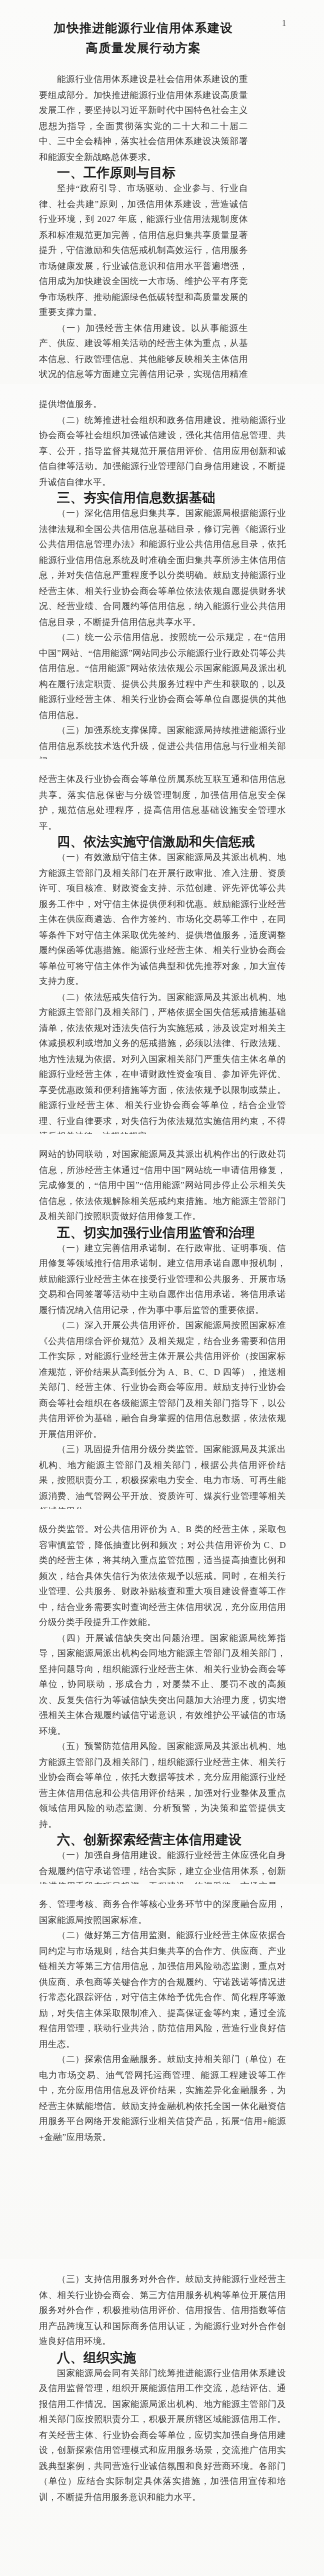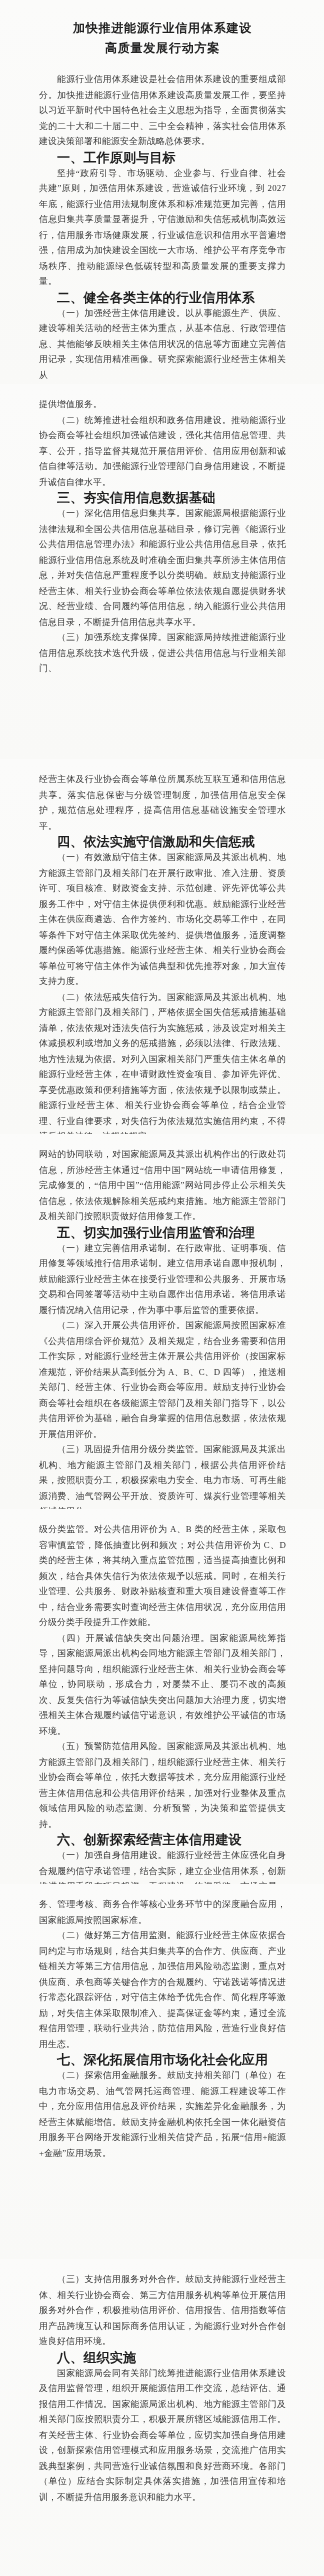--- a/index.html
+++ b/index.html
@@ -13,21 +13,21 @@
   }
   .doc {
     width: 325px;
     background: #fbfbfa;
   }
   .page {
     box-sizing: border-box;
     height: 375px;
     padding: 13.4px 39px 5.2px 39px;
     display: flex;
-    flex-direction: column;
+    flex-direction: row;
     overflow: hidden;
     background: linear-gradient(180deg, #fbfbfa 0%, #f9f9f7 100%);
     gap: 34px;
   }
   .page:first-child { height: 384px; padding-top: 17.5px; }
   .page:last-child  { height: 397px; }
   .page-body { flex: 1 1 auto; }
   .doc-title {
     font-size: 12px;
     font-weight: 700;
@@ -75,31 +75,31 @@
 <body>
 
 <div class="doc">
     <section class="page">
       <div class="page-body">
         <div class="doc-title">加快推进能源行业信用体系建设</div>
         <div class="doc-title">高质量发展行动方案</div>
         <p class="para">能源行业信用体系建设是社会信用体系建设的重要组成部分。加快推进能源行业信用体系建设高质量发展工作，要坚持以习近平新时代中国特色社会主义思想为指导，全面贯彻落实党的二十大和二十届二中、三中全会精神，落实社会信用体系建设决策部署和能源安全新战略总体要求。</p>
         <h2 class="sec-heading">一、工作原则与目标</h2>
         <p class="para">坚持“政府引导、市场驱动、企业参与、行业自律、社会共建”原则，加强信用体系建设，营造诚信行业环境，到 2027 年底，能源行业信用法规制度体系和标准规范更加完善，信用信息归集共享质量显著提升，守信激励和失信惩戒机制高效运行，信用服务市场健康发展，行业诚信意识和信用水平普遍增强，信用成为加快建设全国统一大市场、维护公平有序竞争市场秩序、推动能源绿色低碳转型和高质量发展的重要支撑力量。</p>
-        <h2 class="sec-heading">二、健全各类主体的行业信用体系</h2>
         <p class="para"><span class="lead">（一）加强经营主体信用建设。</span><span>以从事能源生产、供应、建设等相关活动的经营主体为重点，从基本信息、行政管理信息、其他能够反映相关主体信用状况的信息等方面建立完善信用记录，实现信用精准画像。研究探索能源行业经营主体相关从</span></p>
       </div>
       <div class="page-num">1</div>
     </section>
     <section class="page">
       <div class="page-body">
         <p class="para no-indent">提供增值服务。</p>
         <p class="para"><span class="lead">（二）统筹推进社会组织和政务信用建设。</span><span>推动能源行业协会商会等社会组织加强诚信建设，强化其信用信息管理、共享、公开，指导监督其规范开展信用评价、信用应用创新和诚信自律等活动。加强能源行业管理部门自身信用建设，不断提升诚信自律水平。</span></p>
         <h2 class="sec-heading">三、夯实信用信息数据基础</h2>
         <p class="para"><span class="lead">（一）深化信用信息归集共享。</span><span>国家能源局根据能源行业法律法规和全国公共信用信息基础目录，修订完善《能源行业公共信用信息管理办法》和能源行业公共信用信息目录，依托能源行业信用信息系统及时准确全面归集共享所涉主体信用信息，并对失信信息严重程度予以分类明确。鼓励支持能源行业经营主体、相关行业协会商会等单位依法依规自愿提供财务状况、经营业绩、合同履约等信用信息，纳入能源行业公共信用信息目录，不断提升信用信息共享水平。</span></p>
+        <p class="para"><span class="lead">（二）统一公示信用信息。</span><span>按照统一公示规定，在“信用中国”网站、“信用能源”网站同步公示能源行业行政处罚等公共信用信息。“信用能源”网站依法依规公示国家能源局及派出机构在履行法定职责、提供公共服务过程中产生和获取的，以及能源行业经营主体、相关行业协会商会等单位自愿提供的其他信用信息。</span></p>
         <p class="para"><span class="lead">（三）加强系统支撑保障。</span><span>国家能源局持续推进能源行业信用信息系统技术迭代升级，促进公共信用信息与行业相关部门、</span></p>
       </div>
     </section>
     <section class="page">
       <div class="page-body">
         <p class="para no-indent">经营主体及行业协会商会等单位所属系统互联互通和信用信息共享。落实信息保密与分级管理制度，加强信用信息安全保护，规范信息处理程序，提高信用信息基础设施安全管理水平。</p>
         <h2 class="sec-heading">四、依法实施守信激励和失信惩戒</h2>
         <p class="para"><span class="lead">（一）有效激励守信主体。</span><span>国家能源局及其派出机构、地方能源主管部门及相关部门在开展行政审批、准入注册、资质许可、项目核准、财政资金支持、示范创建、评先评优等公共服务工作中，对守信主体提供便利和优惠。鼓励能源行业经营主体在供应商遴选、合作方签约、市场化交易等工作中，在同等条件下对守信主体采取优先签约、提供增值服务，适度调整履约保函等优惠措施。能源行业经营主体、相关行业协会商会等单位可将守信主体作为诚信典型和优先推荐对象，加大宣传支持力度。</span></p>
         <p class="para"><span class="lead">（二）依法惩戒失信行为。</span><span>国家能源局及其派出机构、地方能源主管部门及相关部门，严格依据全国失信惩戒措施基础清单，依法依规对违法失信行为实施惩戒，涉及设定对相关主体减损权利或增加义务的惩戒措施，必须以法律、行政法规、地方性法规为依据。对列入国家相关部门严重失信主体名单的能源行业经营主体，在申请财政性资金项目、参加评先评优、享受优惠政策和便利措施等方面，依法依规予以限制或禁止。能源行业经营主体、相关行业协会商会等单位，结合企业管理、行业自律要求，对失信行为依法规范实施信用约束，不得违反相关法律、法规的规定。</span></p>
       </div>
@@ -119,21 +119,20 @@
         <p class="para"><span class="lead">（四）开展诚信缺失突出问题治理。</span><span>国家能源局统筹指导，国家能源局派出机构会同地方能源主管部门及相关部门，坚持问题导向，组织能源行业经营主体、相关行业协会商会等单位，协同联动，形成合力，对屡禁不止、屡罚不改的高频次、反复失信行为等诚信缺失突出问题加大治理力度，切实增强相关主体合规履约诚信守诺意识，有效维护公平诚信的市场环境。</span></p>
         <p class="para"><span class="lead">（五）预警防范信用风险。</span><span>国家能源局及其派出机构、地方能源主管部门及相关部门，组织能源行业经营主体、相关行业协会商会等单位，依托大数据等技术，充分应用能源行业经营主体信用信息和公共信用评价结果，加强对行业整体及重点领域信用风险的动态监测、分析预警，为决策和监管提供支持。</span></p>
         <h2 class="sec-heading">六、创新探索经营主体信用建设</h2>
         <p class="para"><span class="lead">（一）加强自身信用建设。</span><span>能源行业经营主体应强化自身合规履约信守承诺管理，结合实际，建立企业信用体系，创新推进信用手段在项目投资、工程建设、物资采购、市场交易、客户服</span></p>
       </div>
     </section>
     <section class="page">
       <div class="page-body">
         <p class="para no-indent">务、管理考核、商务合作等核心业务环节中的深度融合应用，国家能源局按照国家标准。</p>
         <p class="para"><span class="lead">（二）做好第三方信用监测。</span><span>能源行业经营主体应依据合同约定与市场规则，结合其归集共享的合作方、供应商、产业链相关方等第三方信用信息，加强信用风险动态监测，重点对供应商、承包商等关键合作方的合规履约、守诺践诺等情况进行常态化跟踪评估，对守信主体给予优先合作、简化程序等激励，对失信主体采取限制准入、提高保证金等约束，通过全流程信用管理，联动行业共治，防范信用风险，营造行业良好信用生态。</span></p>
-        <h2 class="sec-heading">七、深化拓展信用市场化社会化应用</h2>
         <p class="para"><span class="lead">（二）探索信用金融服务。</span><span>鼓励支持相关部门（单位）在电力市场交易、油气管网托运商管理、能源工程建设等工作中，充分应用信用信息及评价结果，实施差异化金融服务，为经营主体赋能增信。鼓励支持金融机构依托全国一体化融资信用服务平台网络开发能源行业相关信贷产品，拓展“信用+能源+金融”应用场景。</span></p>
       </div>
     </section>
     <section class="page">
       <div class="page-body">
         <p class="para"><span class="lead">（三）支持信用服务对外合作。</span><span>鼓励支持能源行业经营主体、相关行业协会商会、第三方信用服务机构等单位开展信用服务对外合作，积极推动信用评价、信用报告、信用指数等信用产品跨境互认和国际商务信用认证，为能源行业对外合作创造良好信用环境。</span></p>
         <h2 class="sec-heading">八、组织实施</h2>
         <p class="para">国家能源局会同有关部门统筹推进能源行业信用体系建设及信用监督管理，组织开展能源信用工作交流，总结评估、通报信用工作情况。国家能源局派出机构、地方能源主管部门及相关部门应按照职责分工，积极开展所辖区域能源信用工作。有关经营主体、行业协会商会等单位，应切实加强自身信用建设，创新探索信用管理模式和应用服务场景，交流推广信用实践典型案例，共同营造行业诚信氛围和良好营商环境。各部门（单位）应结合实际制定具体落实措施，加强信用宣传和培训，不断提升信用服务意识和能力水平。</p>
       </div>
     </section>

